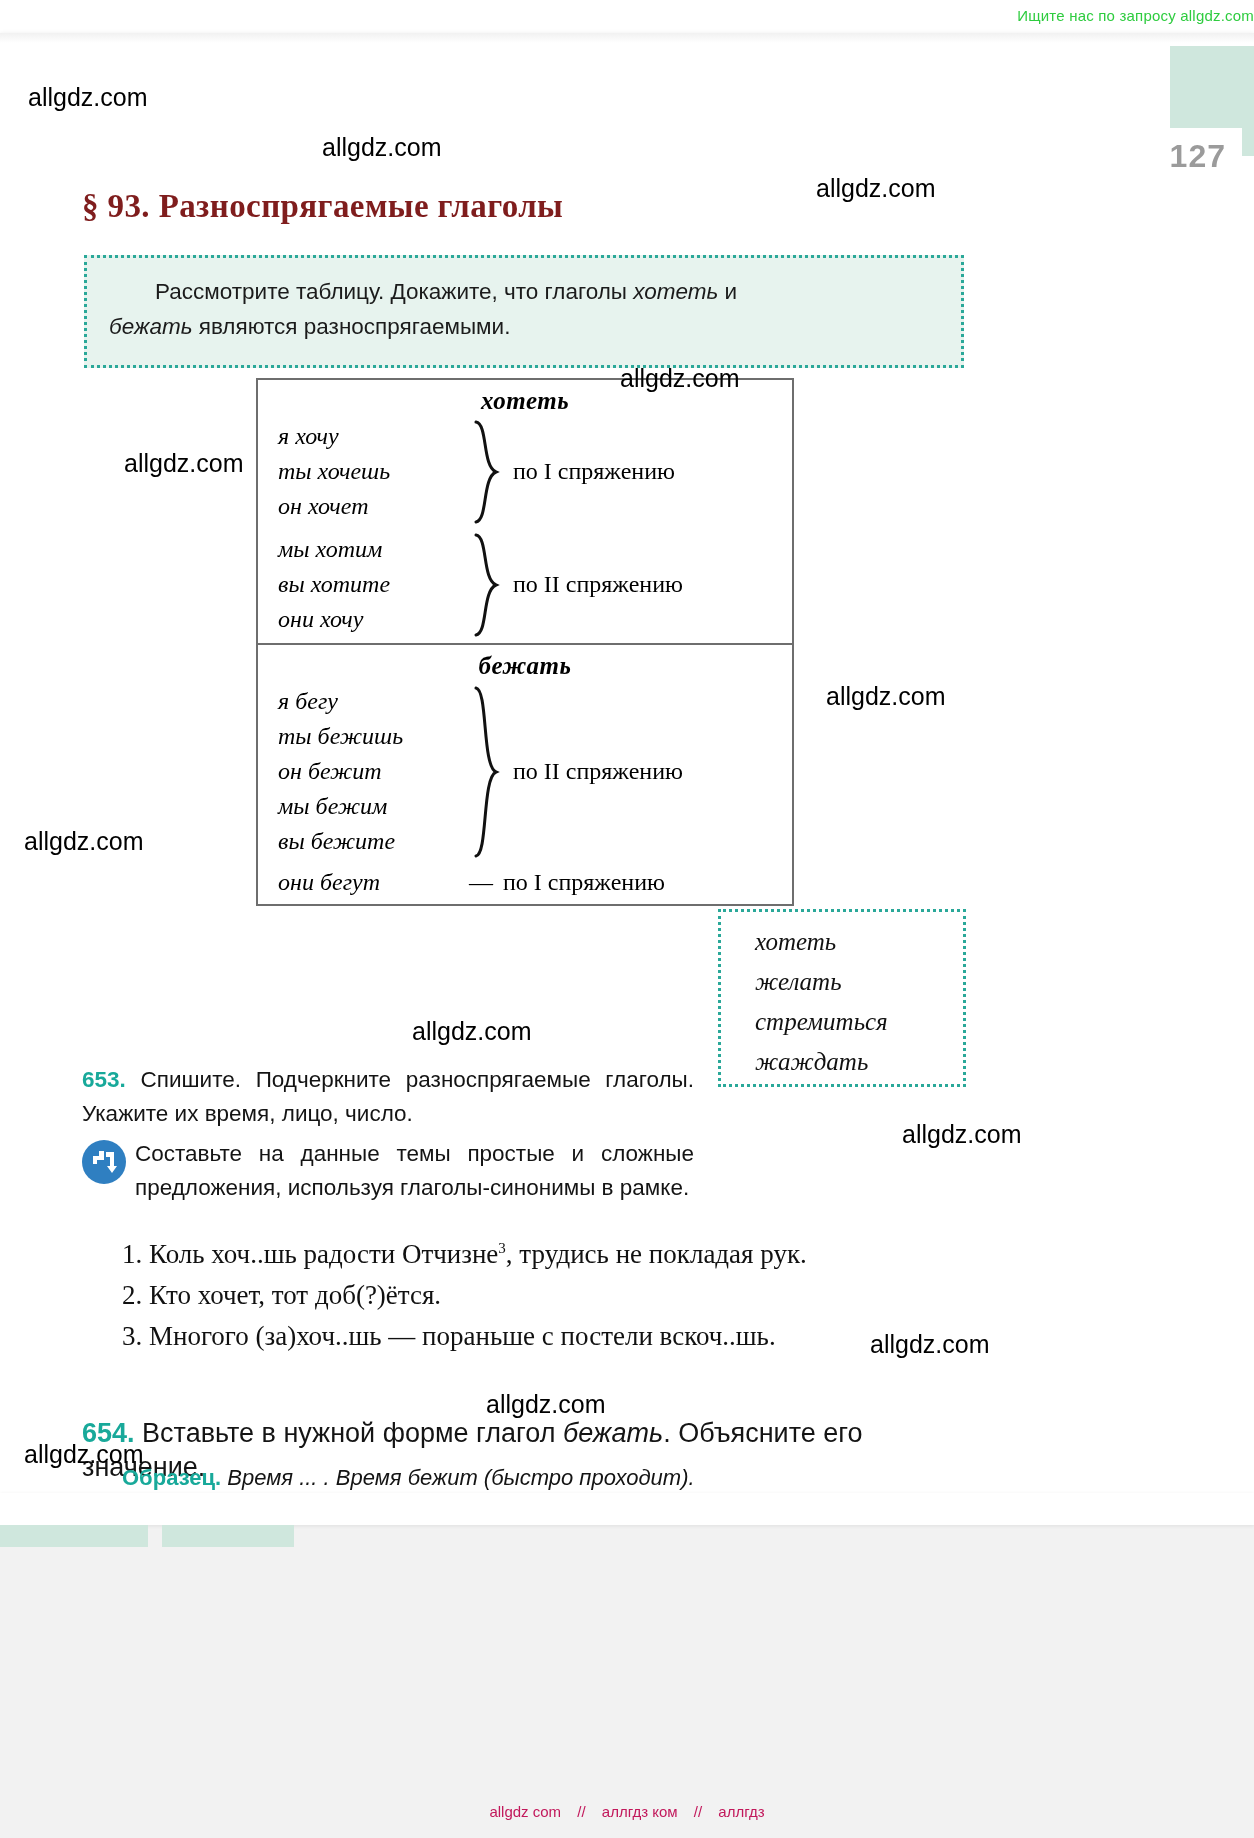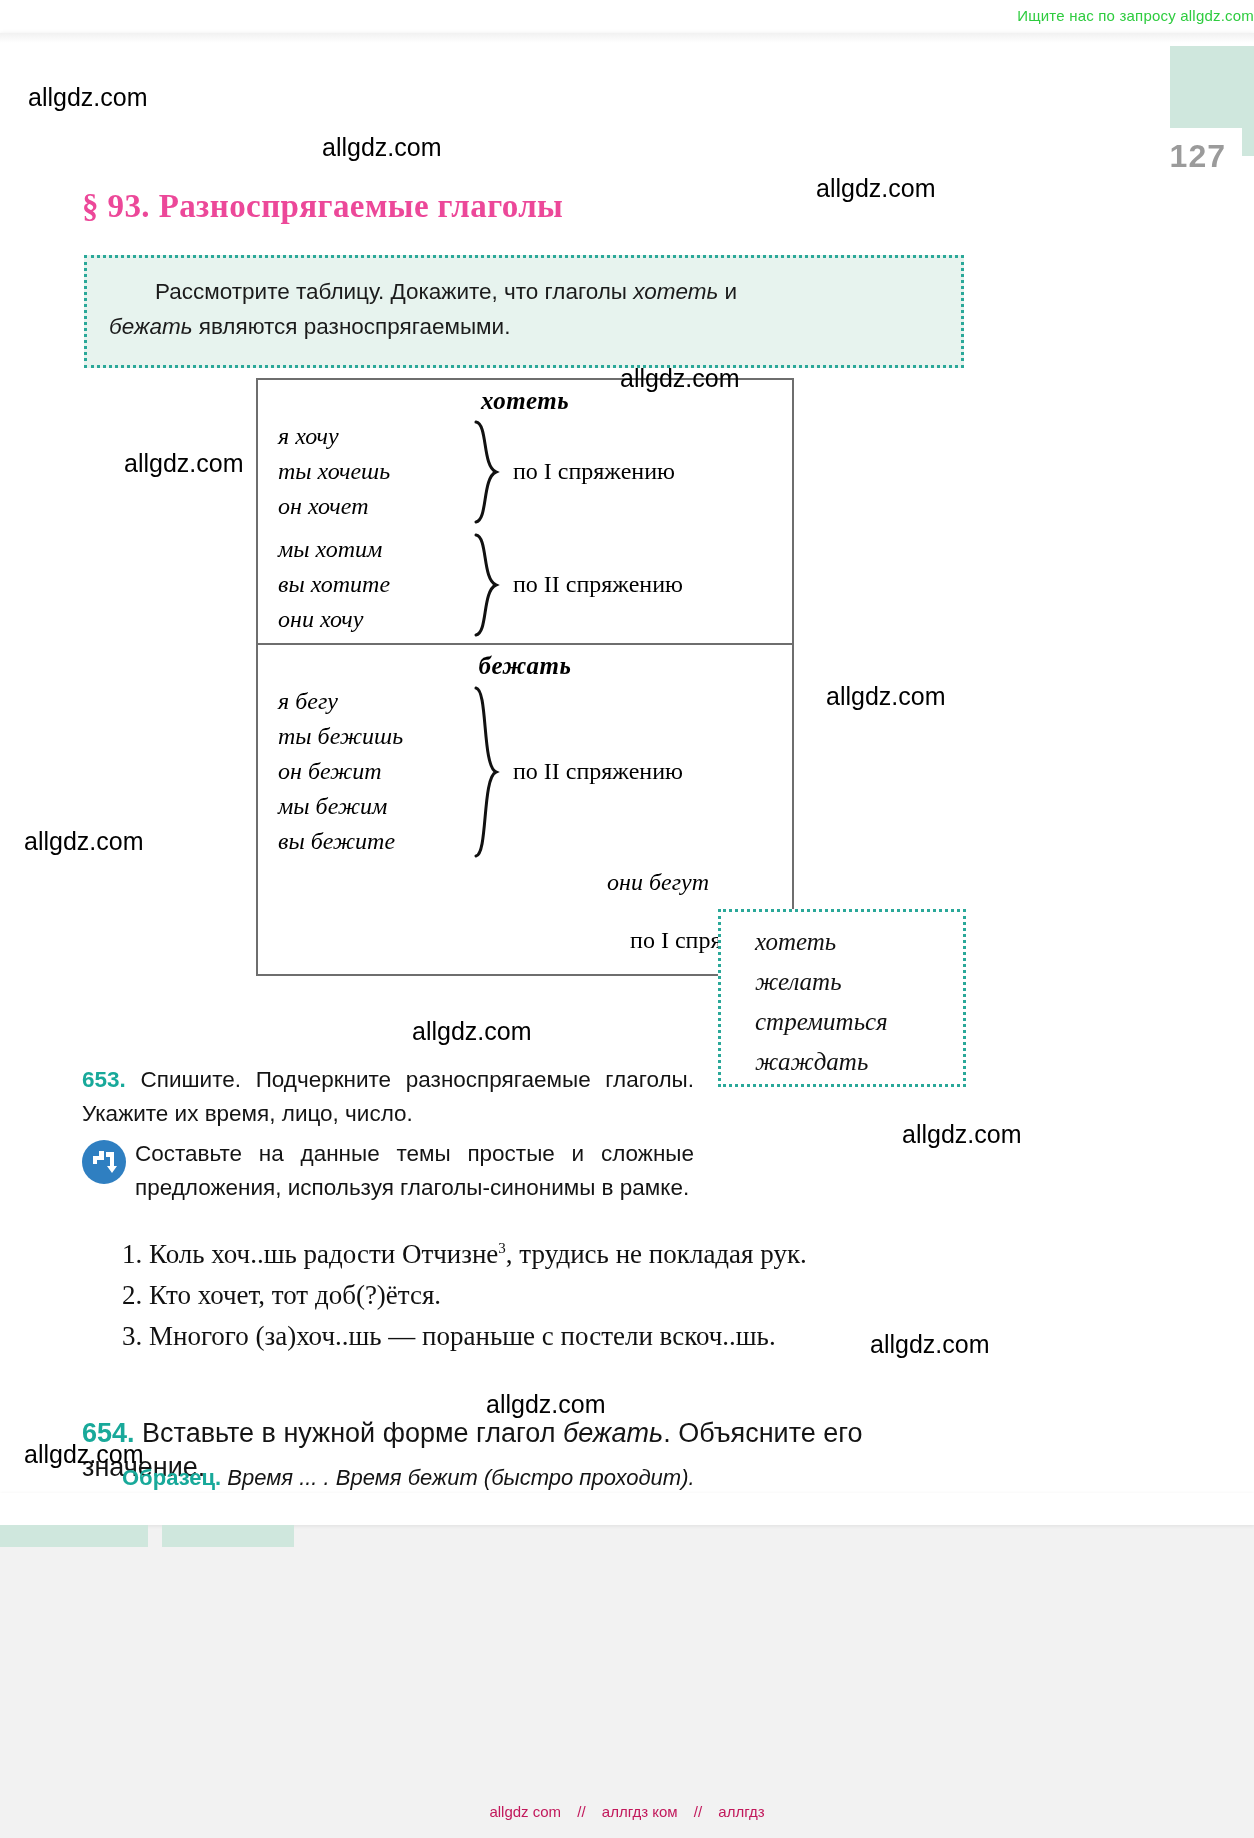--- a/index.html
+++ b/index.html
@@ -74,21 +74,21 @@
   }
 
   
   .section-title {
     position: absolute;
     top: 155px;
     left: 82px;
     font-family: "Liberation Serif", serif;
     font-weight: bold;
     font-size: 33px;
-    color: #ec4899;
+    color: #7f1d1d;
     letter-spacing: .4px;
   }
 
   
   .dotted-box {
     position: absolute;
     border: 3px dotted #2aa899;
     background: #e7f3ee;
     box-sizing: border-box;
   }
@@ -155,23 +155,22 @@
     color: #111;
   }
   .brace svg { display: block; }
   .conj-label {
     font-size: 24px;
     padding-left: 6px;
     white-space: nowrap;
   }
   .single-row {
     display: flex;
-    align-items: flex-end;
-    padding-bottom: 20px;
-    flex-direction: column;
+    align-items: center;
+    padding-bottom: 4px;
   }
   .single-row .dash { font-size: 24px; padding: 0 4px 0 6px; }
 
   
   .ex-num {
     color: #18a99a;
     font-weight: bold;
   }
   .ex-block {
     position: absolute;

